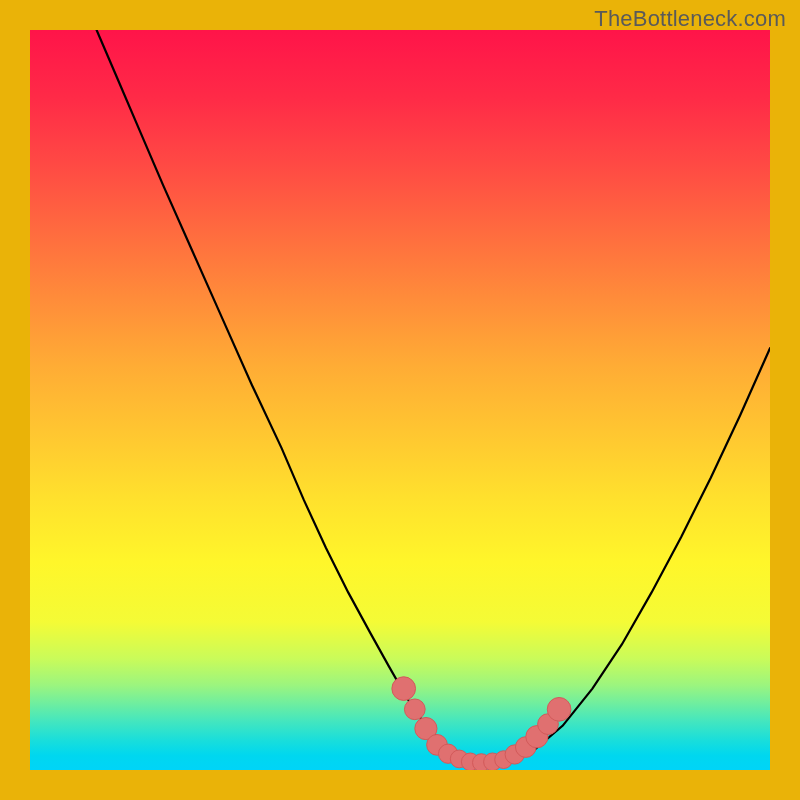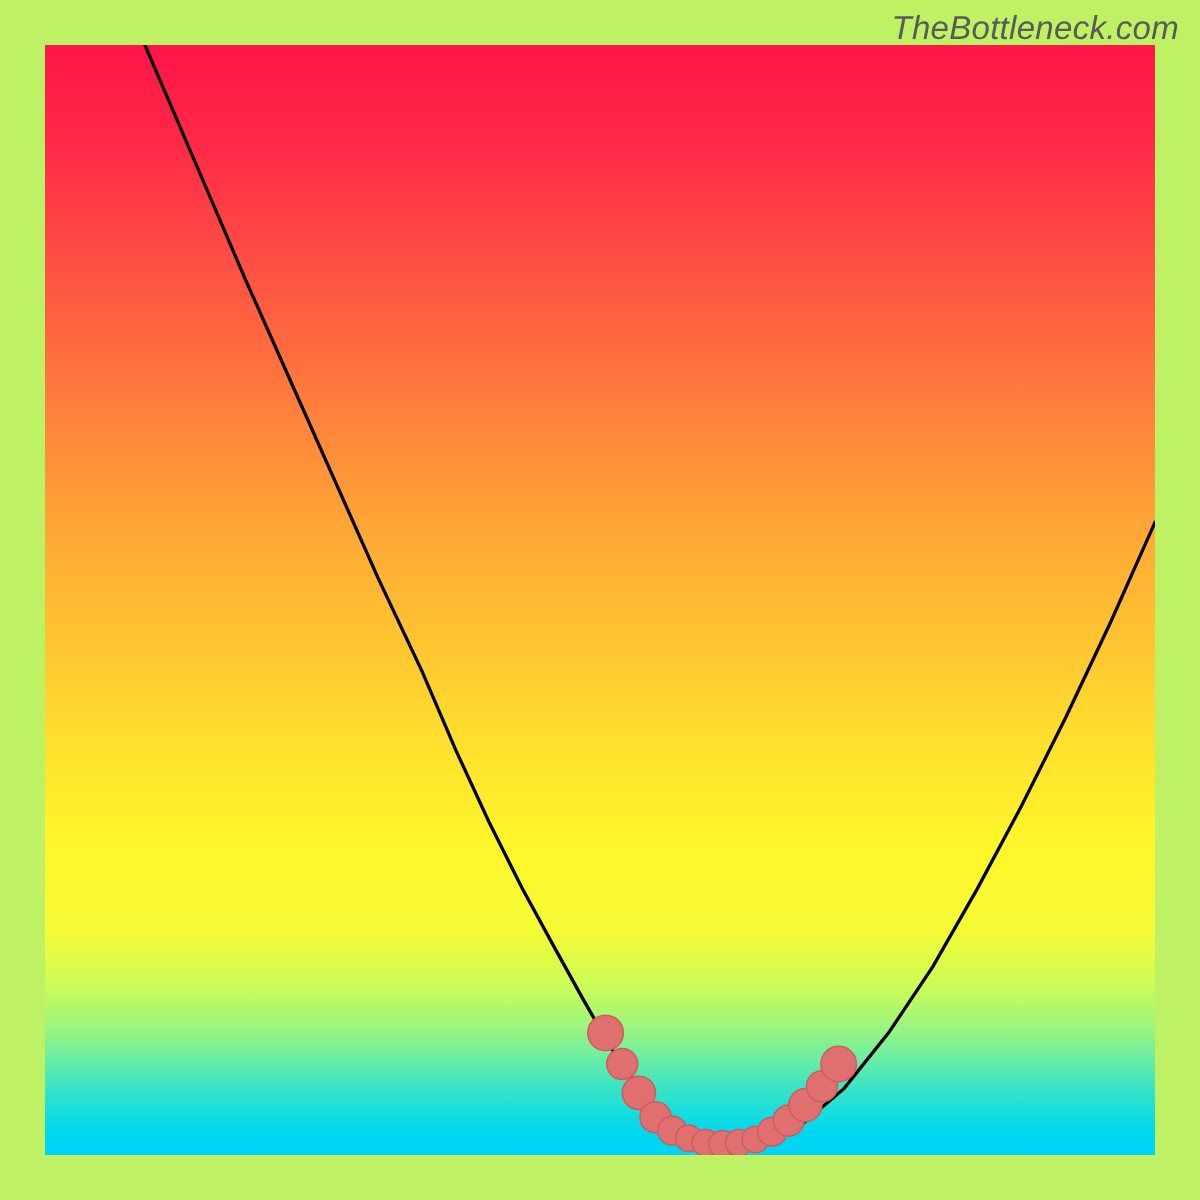--- a/index.html
+++ b/index.html
@@ -7,22 +7,21 @@
     padding: 0;
     width: 800px;
     height: 800px;
     background: #000;
     overflow: hidden;
     font-family: Arial, Helvetica, sans-serif;
   }
   .frame {
     position: absolute;
     inset: 0;
-    background: #bef264;
-    font-style: italic;
+    background: #eab308;
   }
   .plot-area {
     position: absolute;
     left: 30px;
     top: 30px;
     width: 740px;
     height: 740px;
     overflow: hidden;
   }
   .gradient-bg {

